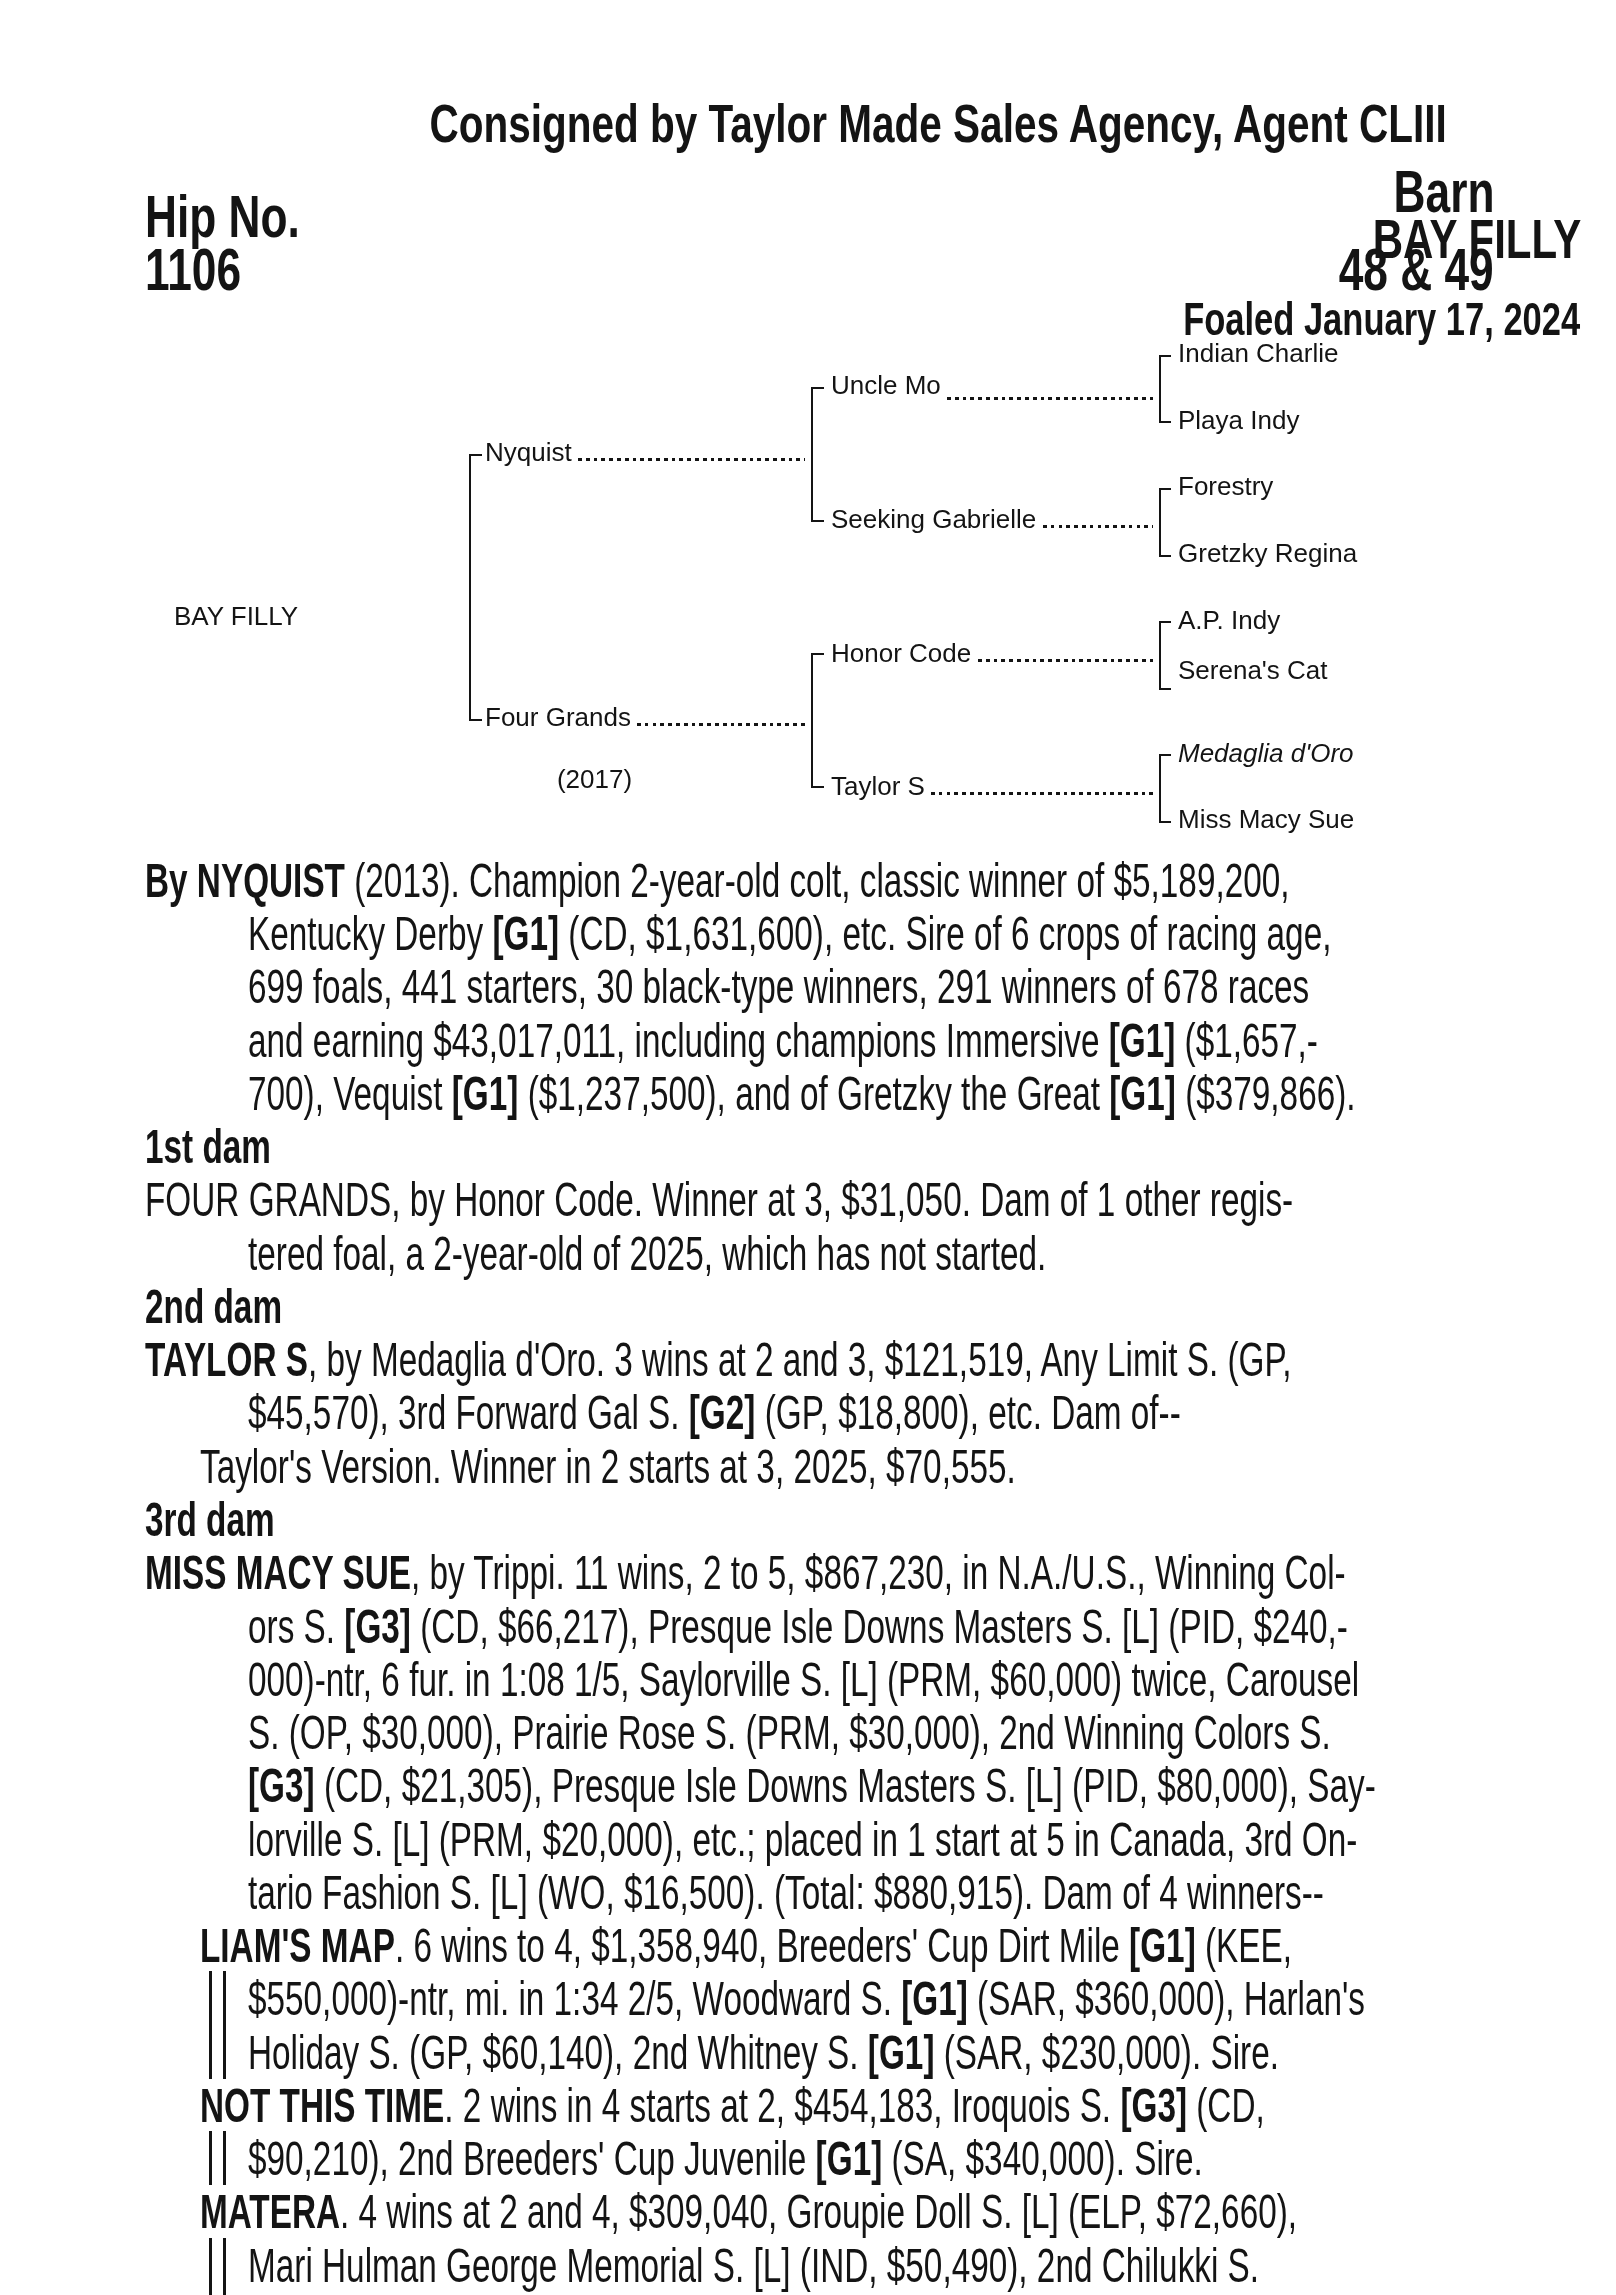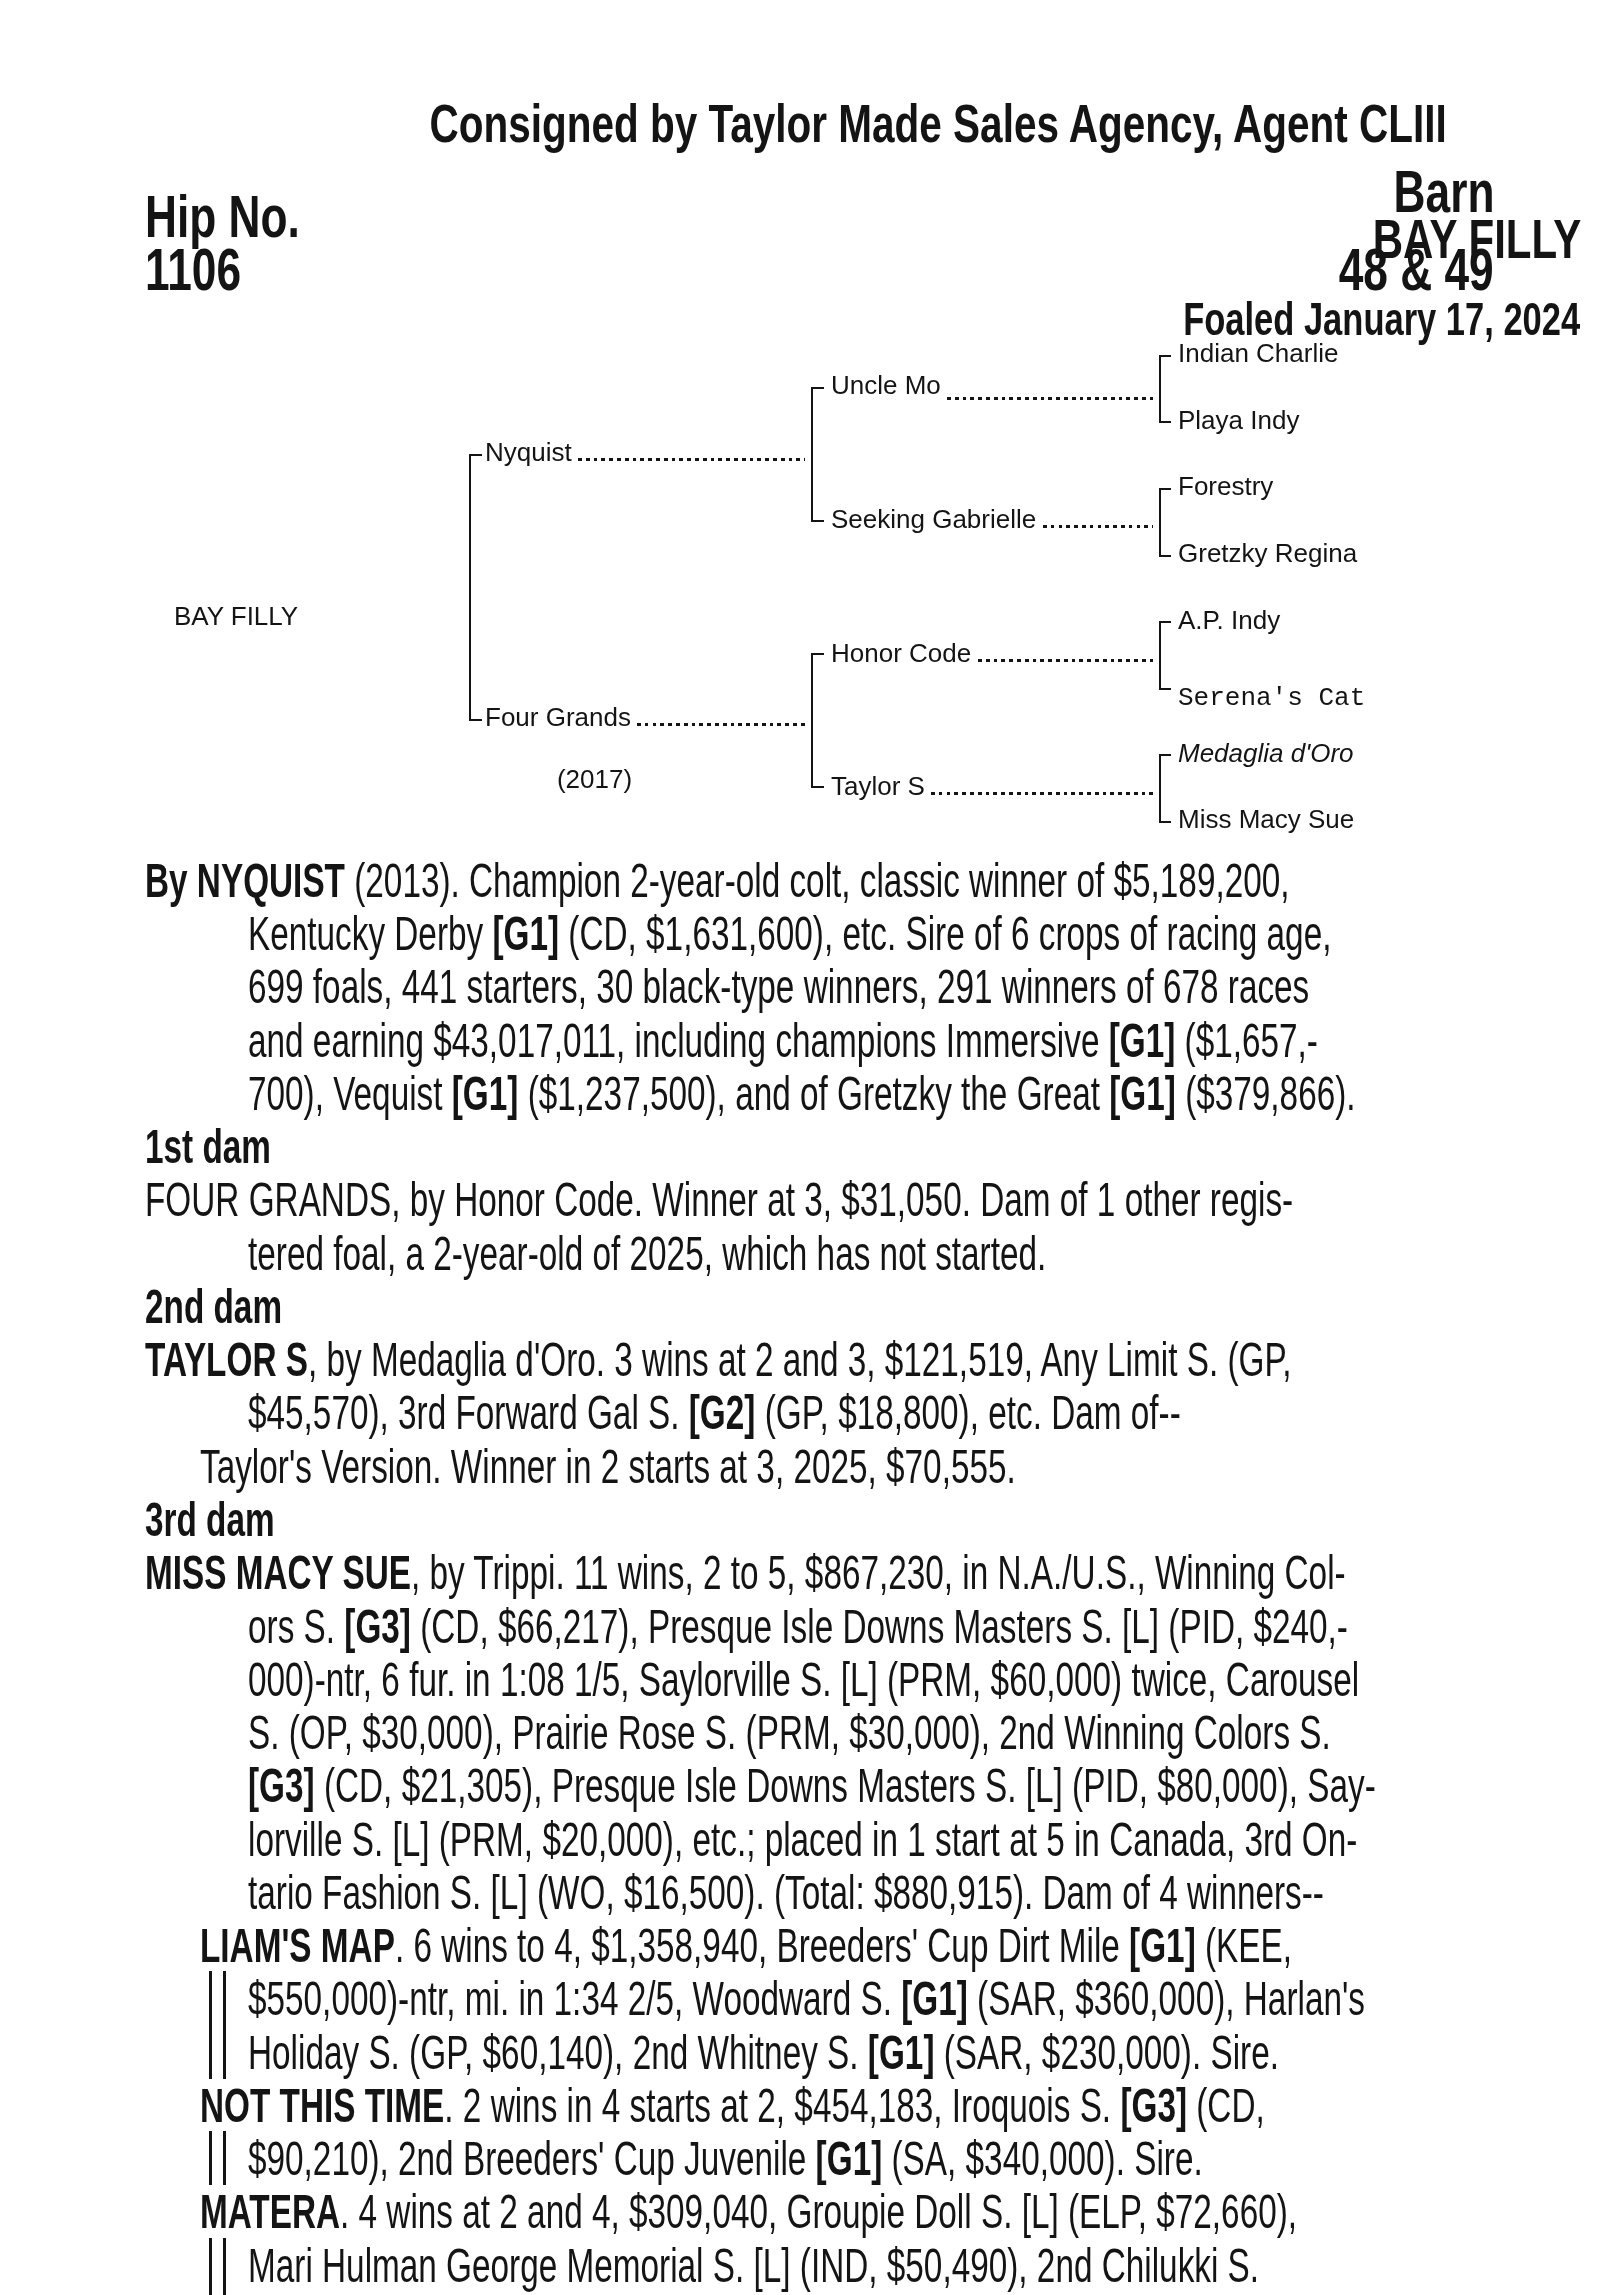--- a/index.html
+++ b/index.html
@@ -93,21 +93,21 @@
   <div class="ped-row" style="left:831px;top:772px;width:325px;">
     <span class="ped-name">Taylor S</span>
     <div class="leader"></div>
   </div>
 
   <div class="ped-plain" style="left:1178px;top:339px;"><span>Indian Charlie</span></div>
   <div class="ped-plain" style="left:1178px;top:406px;"><span>Playa Indy</span></div>
   <div class="ped-plain" style="left:1178px;top:472px;"><span>Forestry</span></div>
   <div class="ped-plain" style="left:1178px;top:539px;"><span>Gretzky Regina</span></div>
   <div class="ped-plain" style="left:1178px;top:606px;"><span>A.P. Indy</span></div>
-  <div class="ped-plain" style="left:1178px;top:684px;font-family:Liberation Mono, monospace;"><span>Serena's Cat</span></div>
+  <div class="ped-plain" style="left:1178px;top:656px;"><span>Serena's Cat</span></div>
   <div class="ped-plain" style="left:1178px;top:739px;font-style:italic;"><span>Medaglia d'Oro</span></div>
   <div class="ped-plain" style="left:1178px;top:805px;"><span>Miss Macy Sue</span></div>
 
   <div class="hline" style="left:469px;top:454px;width:13px;"></div>
   <div class="vline" style="left:469px;top:454px;height:267px;"></div>
   <div class="hline" style="left:469px;top:719px;width:13px;"></div>
 
   <div class="hline" style="left:811px;top:387px;width:13px;"></div>
   <div class="vline" style="left:811px;top:387px;height:135px;"></div>
   <div class="hline" style="left:811px;top:520px;width:13px;"></div>

